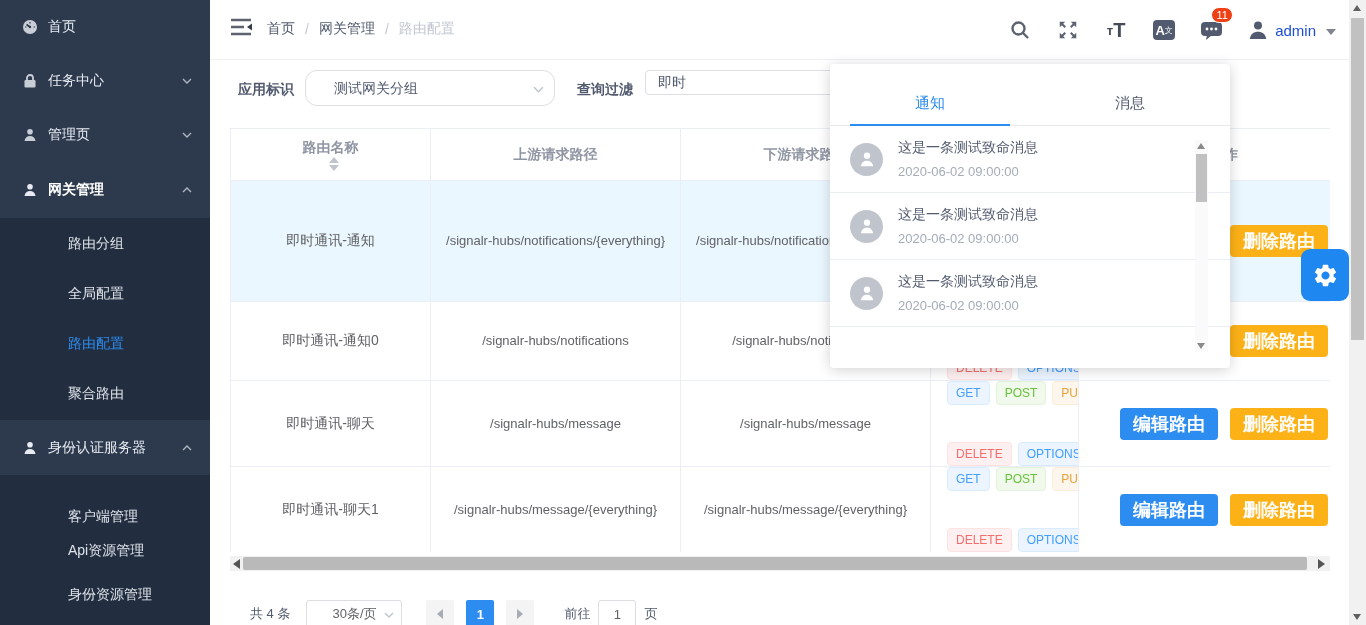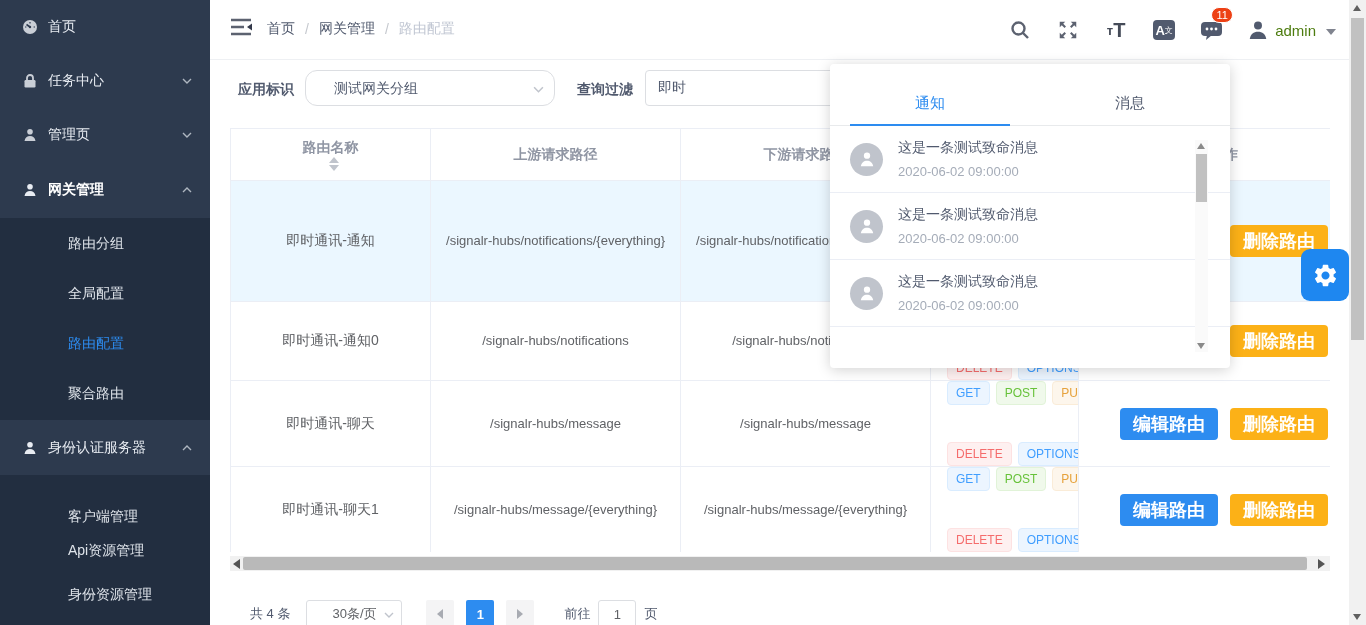--- a/index.html
+++ b/index.html
@@ -21,29 +21,29 @@
   .collapse-btn { position:absolute; left:18px; top:14px; width:28px; height:28px; cursor:pointer; }
   .crumb { position:absolute; left:57px; top:20px; font-size:14px; color:#515a6e; display:flex; gap:10px; align-items:center; }
   .crumb .sep { color:#c5c8ce; }
   .crumb .last { color:#c0c6d2; }
   .crumb .lnk { cursor:pointer; }
   .top-icons { position:absolute; right:30px; top:0; height:60px; display:flex; align-items:center; gap:22px; }
   .tico { width:26px; height:26px; display:flex; align-items:center; justify-content:center; color:#5c6270; cursor:pointer; position:relative; }
   .dark-sq { background:#515a6e; color:#fff; border-radius:4px; width:22px; height:20px; font-size:12px; display:flex; align-items:center; justify-content:center; }
   .badge { position:absolute; top:-10px; left:12px; min-width:22px; height:16px; background:#ed4014; color:#fff; border:1px solid #fff;
     border-radius:9px; font-size:11px; line-height:14px; text-align:center; padding:0 4px; }
-  .userbox { display:flex; align-items:center; gap:6px; color:#4d7c0f; font-size:15px; cursor:pointer; }
+  .userbox { display:flex; align-items:center; gap:6px; color:#1d4ed8; font-size:15px; cursor:pointer; }
   .caret { width:0; height:0; border-left:5px solid transparent; border-right:5px solid transparent; border-top:6px solid #80848f; margin-left:4px; margin-top:4px; }
 
   
   .flabel { position:absolute; font-size:14px; font-weight:bold; color:#515a6e; top:81px; }
   .selectbox { position:absolute; left:305px; top:70px; width:250px; height:36px; border:1px solid #dcdee2; border-radius:12px;
     font-size:14px; color:#515a6e; line-height:34px; padding-left:28px; background:#fff; cursor:pointer; }
   .selectbox .chev { position:absolute; right:10px; top:13px; color:#c0c4cc; }
-  .textinput { position:absolute; left:645px; top:70px; width:250px; height:36px; border:1px solid #dcdee2; border-radius:4px;
+  .textinput { position:absolute; left:645px; top:70px; width:250px; height:25px; border:1px solid #dcdee2; border-radius:4px;
     font-size:14px; color:#515a6e; padding-left:12px; background:#fff; outline:none; font-family:inherit; }
 
   
   .tablebox { position:absolute; left:230px; top:128px; width:1100px; height:424px; overflow:hidden; border-left:1px solid #ebeef5; border-top:1px solid #ebeef5; }
   .trow { display:flex; width:1138px; border-bottom:1px solid #ebeef5; background:#fff; }
   .trow.sel { background:#ebf7ff; }
   .tc { border-right:1px solid #ebeef5; display:flex; align-items:center; justify-content:center; text-align:center; color:#606266; font-size:14px; padding:0 10px; overflow:hidden; }
   .c1{width:200px;flex-direction:column;} .c2{width:250px;} .c3{width:250px;} .c4{width:148px; flex-direction:column; justify-content:space-between; align-items:flex-start; padding:0 0 0 16px;} .c5{width:290px; border-right:none;}
   .thead .tc { color:#8f95a3; font-weight:bold; height:52px; }
   .path { font-size:13px; word-break:break-all; line-height:22px; }

